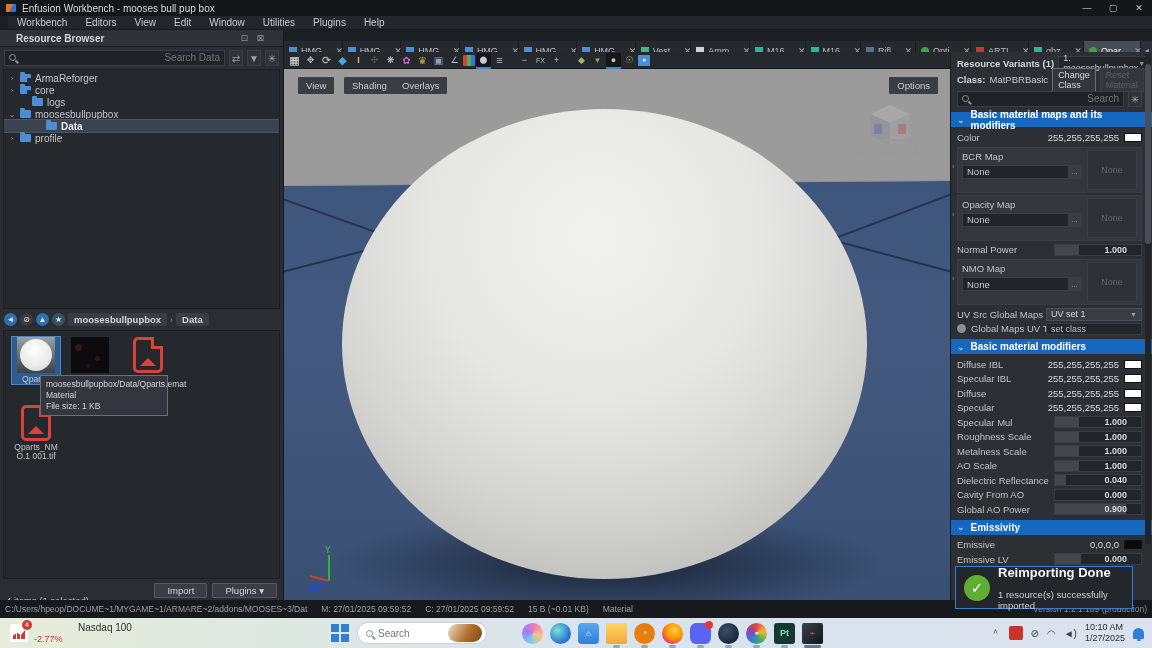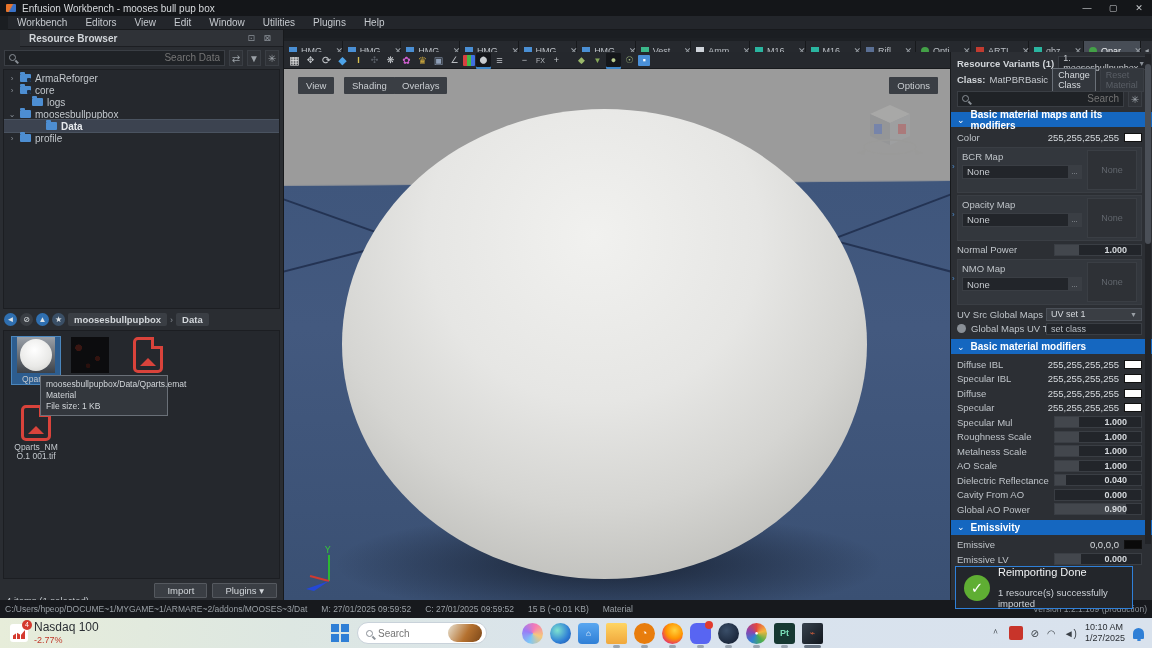--- a/index.html
+++ b/index.html
@@ -17,21 +17,21 @@
 
   
   #menubar { position:absolute; top:16px; left:8px; width:1152px; height:14px;
     background:#23262b; display:flex; align-items:center; gap:0; border-bottom:1px solid #17191c; }
   #menubar .mi { color:#c6cacf; font-size:10px; padding:0 9px; }
 
   
   #leftpanel { position:absolute; top:30px; left:0; width:284px; height:570px;
     background:#2a2d32; border-right:1px solid #17191c; display:flex; flex-direction:column; }
   .rb-header { height:17px; background:#2f3237; display:flex; align-items:center;
-    padding:0 9px; border-bottom:1px solid #1c1e22;margin-left:20px; }
+    padding:0 16px; border-bottom:1px solid #1c1e22; }
   .rb-header .t { color:#d2d6da; font-size:10px; font-weight:bold; }
   .rb-header .hic { margin-left:auto; color:#8a9097; font-size:9px; letter-spacing:3px; }
   .searchrow { height:21px; display:flex; align-items:center; padding:2px 4px; gap:4px; }
   .searchbox { flex:1; height:16px; background:#1f2226; border:1px solid #3a3e44;
     display:flex; align-items:center; gap:4px; padding:0 4px; }
   .searchbox input { flex:1; background:transparent; border:none; outline:none;
     color:#9aa0a6; font-size:10px; font-family:inherit;text-align:right; }
   .mag { width:7px; height:7px; border:1.5px solid #8a9097; border-radius:50%; position:relative; flex:none; }
   .mag::after { content:""; position:absolute; width:4px; height:1.5px; background:#8a9097;
     transform:rotate(45deg); left:5px; top:6px; }
@@ -173,41 +173,41 @@
     color:#b9bec4; font-size:9px; padding:0 4px; display:flex; align-items:center; }
   .checkbox { width:11px; height:11px; background:#22252a; border:1px solid #5a6068;
     color:#d6dade; font-size:9px; line-height:10px; text-align:center; }
 
   
   #notification { position:absolute; left:955px; top:566px; width:178px; height:43px;
     background:#23262b; border:1px solid #2f80d8; display:flex; align-items:center; gap:8px;
     padding:0 8px; z-index:20; }
   #notification .ncirc { width:26px; height:26px; border-radius:50%; background:#5fae33;
     color:#fff; font-size:15px; font-weight:bold; display:flex; align-items:center; justify-content:center; flex:none; }
-  #notification .ntitle { color:#f2f4f6; font-size:11px; font-weight:normal; }
+  #notification .ntitle { color:#f2f4f6; font-size:13px; font-weight:bold; }
   #notification .nmsg { color:#cdd2d7; font-size:9.5px; margin-top:9px; }
 
   
   #statusbar { position:absolute; top:600px; left:0; width:1152px; height:18px;
     background:#17191d; display:flex; align-items:center; gap:14px; padding:0 5px;
     color:#9aa0a6; font-size:8.5px; }
   #statusbar .ver { margin-left:auto; color:#8a9097; }
 
   
   #taskbar { position:absolute; top:618px; left:0; width:1152px; height:30px;
     background:linear-gradient(90deg,#e7edda 0%,#dde7e2 25%,#d9e3ee 55%,#d9e2ed 100%);
     display:flex; align-items:center; }
   #widget { display:flex; align-items:center; gap:6px; padding-left:10px; width:330px; }
   #widget .wic { width:18px; height:18px; background:#fff; border-radius:3px; position:relative; flex:none; }
   #widget .wic .bars { position:absolute; left:3px; bottom:3px; width:12px; height:9px;
     background:linear-gradient(90deg,#d43a2f 0 3px,transparent 3px 4px,#d43a2f 4px 7px,transparent 7px 8px,#d43a2f 8px); 
     clip-path:polygon(0 60%,33% 30%,66% 55%,100% 0,100% 100%,0 100%); }
   #widget .badge { position:absolute; right:-4px; top:-4px; width:10px; height:10px; background:#d43a2f;
     border-radius:50%; color:#fff; font-size:7px; line-height:10px; text-align:center; }
-  #widget .wt { font-size:12px; color:#2a2e33; line-height:1.2; }
+  #widget .wt { font-size:10px; color:#2a2e33; line-height:1.2;margin-left:44px; }
   #widget .wc { font-size:9px; color:#c0392b; line-height:1.2; }
   #tbcenter { display:flex; align-items:center; gap:7px; }
   .startbtn { width:20px; height:20px; display:grid; grid-template-columns:8px 8px; grid-gap:2px;
     align-content:center; justify-content:center; }
   .startbtn i { width:8px; height:8px; background:#2f7fd6; }
   .searchpill { width:130px; height:22px; background:#fff; border:1px solid #c9d2da; border-radius:11px;
     display:flex; align-items:center; gap:5px; padding:0 4px 0 8px; }
   .searchpill input { flex:1; border:none; outline:none; background:transparent; font-size:10px;
     color:#6a7078; font-family:inherit; width:60px; }
   .searchpill .art { width:34px; height:18px; border-radius:9px;

